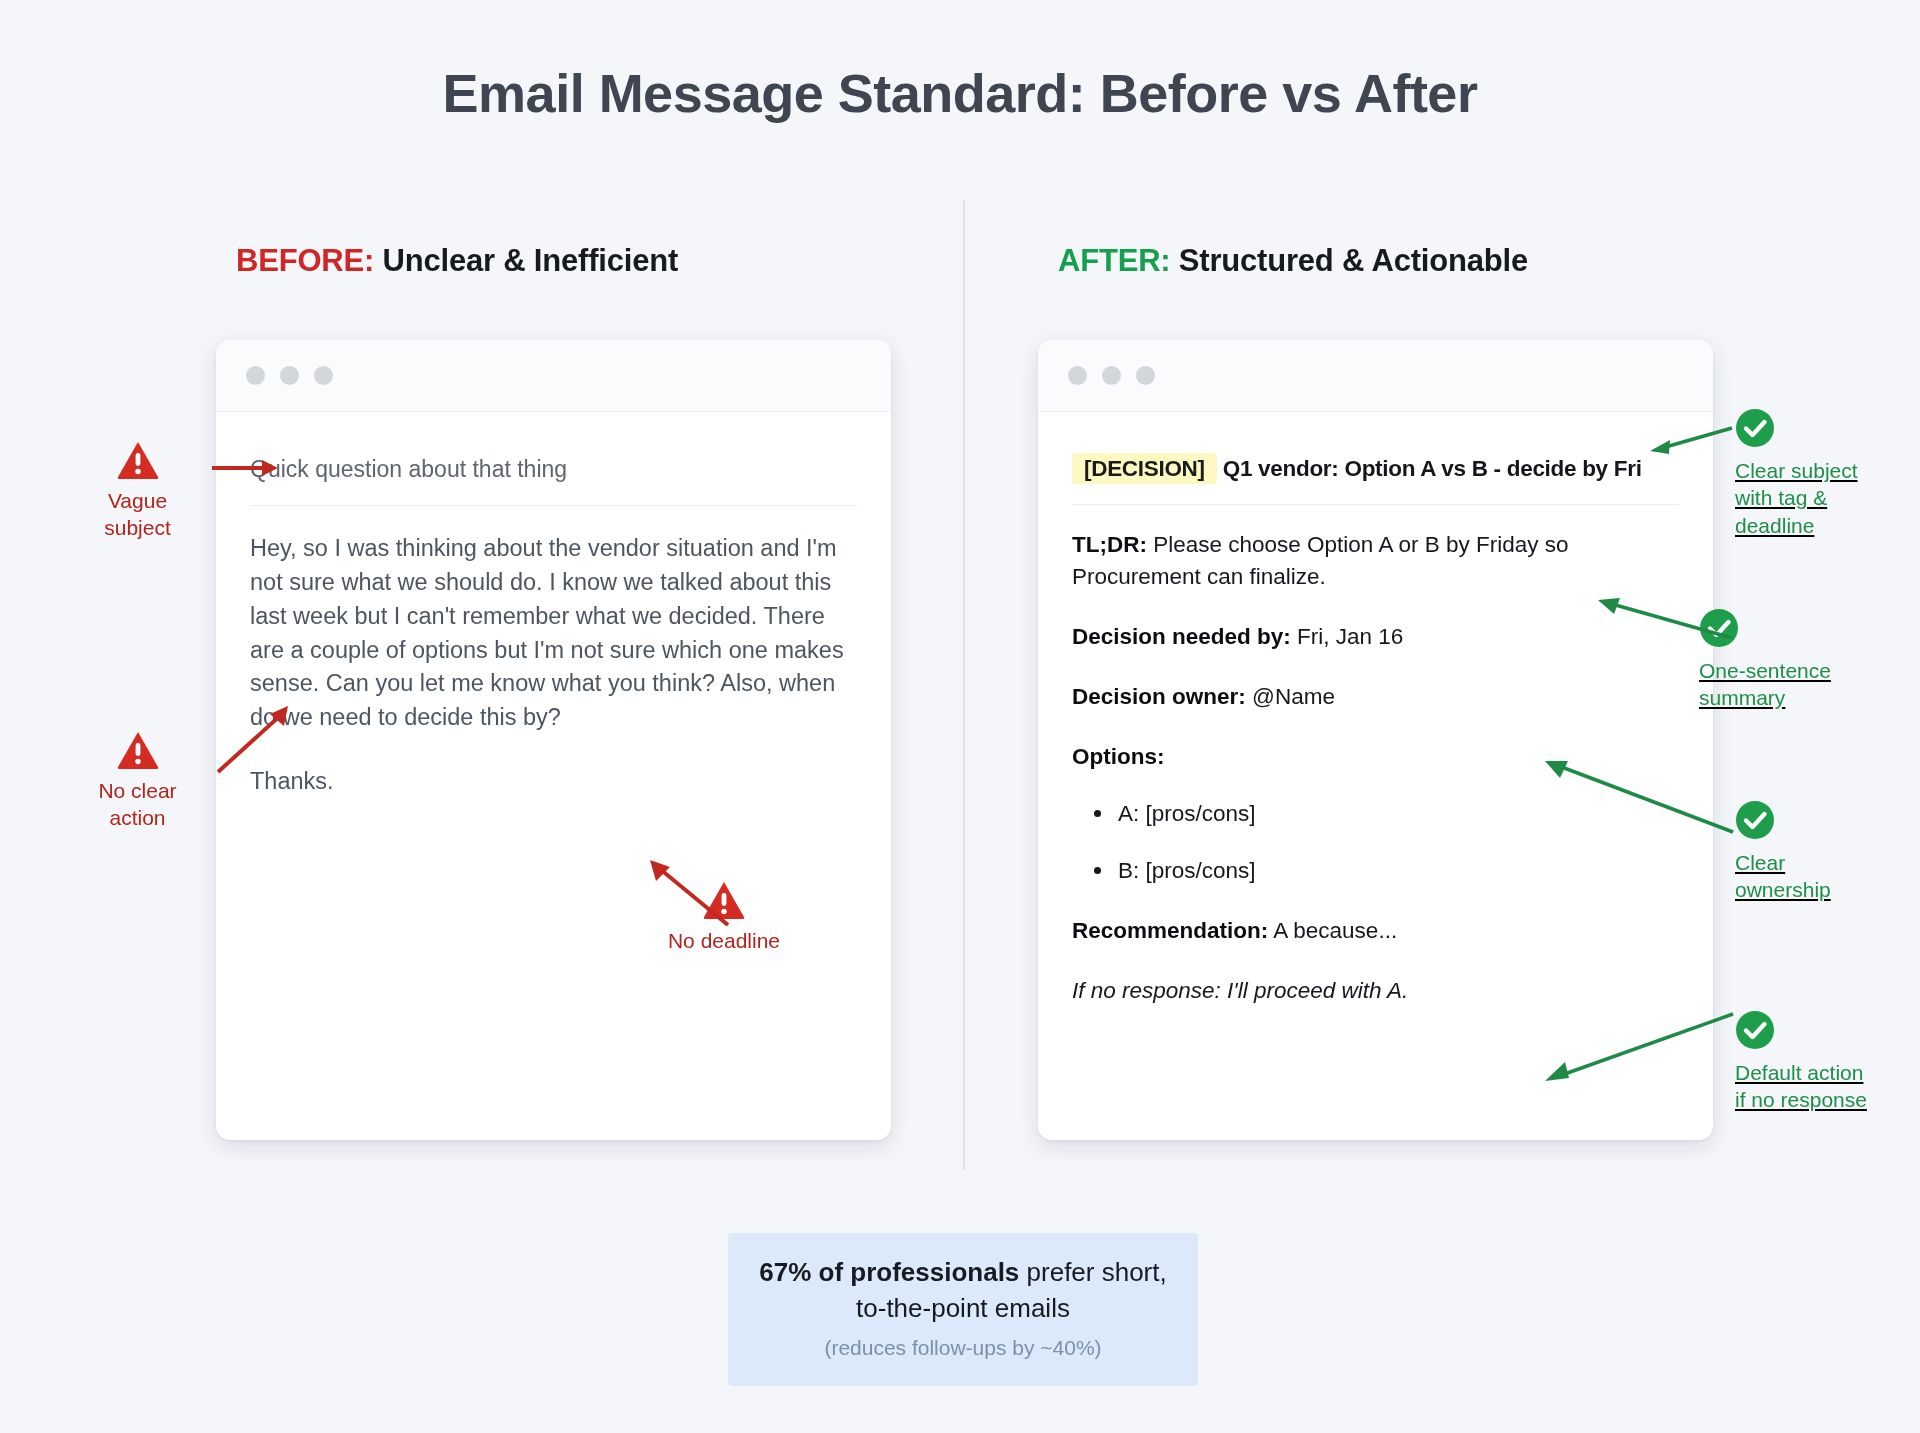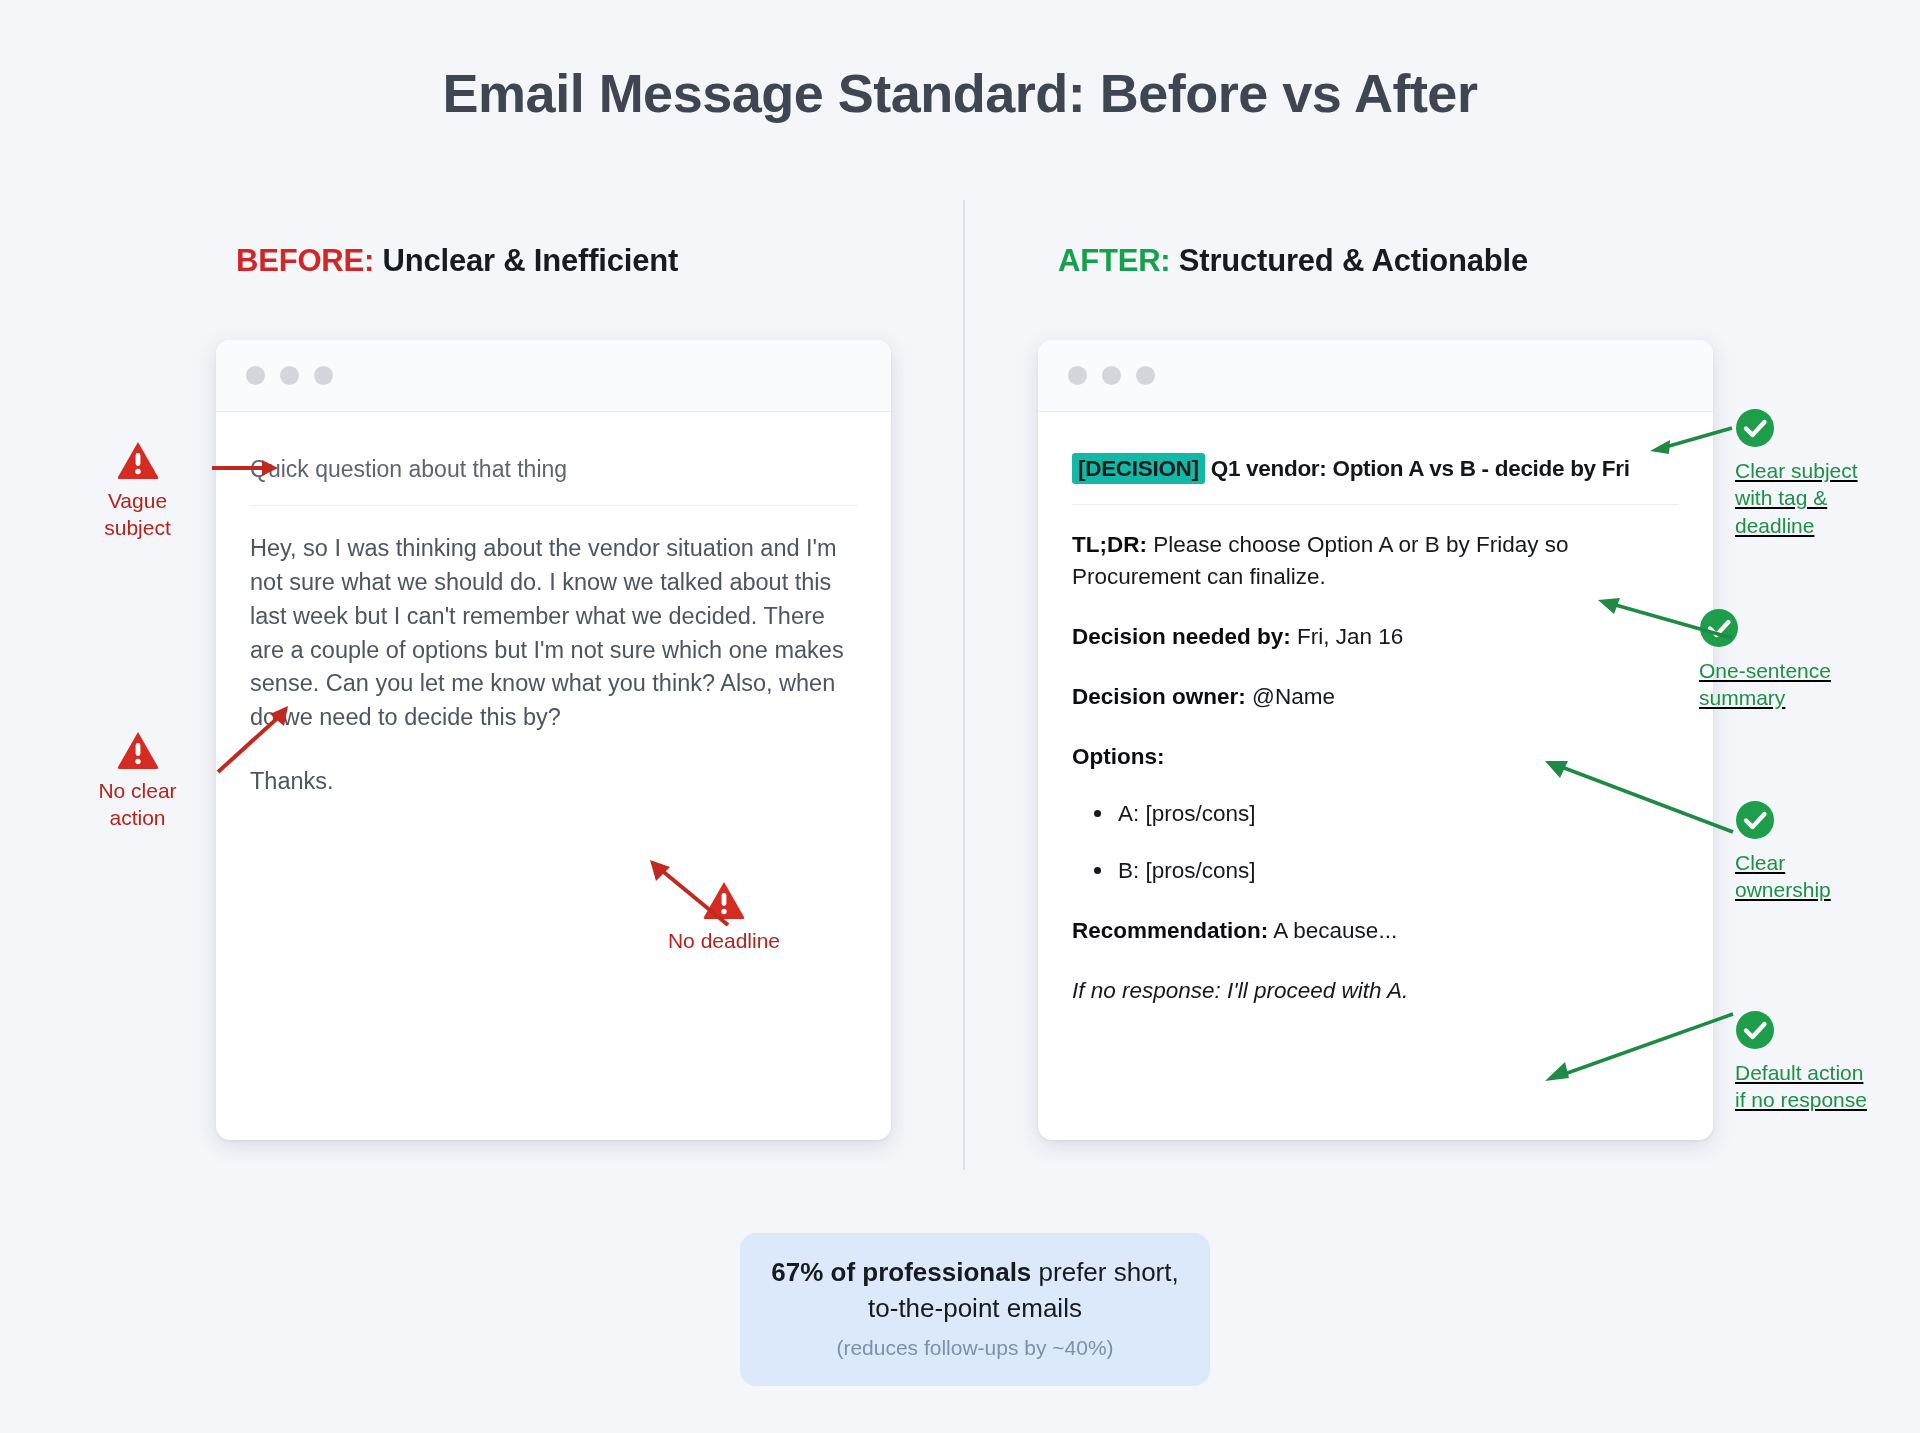--- a/index.html
+++ b/index.html
@@ -60,22 +60,22 @@
   .subject-line {
     font-size: 23px; color: #5D6570; line-height: 1.35;
     padding: 14px 0 20px 0;
     border-bottom: 1px solid #ECEEF1;
   }
   .subject-line.after-subject {
     color: #13161A; font-weight: bold; font-size: 22.5px;
     white-space: nowrap; letter-spacing: -0.3px;
   }
   .tag-hl {
-    background: #14b8a6; color: #1B1B1B;
-    padding: 3px 6px; border-radius: 3px; font-weight: bold;
+    background: #fef9c3; color: #1B1B1B;
+    padding: 3px 12px; border-radius: 3px; font-weight: bold;
   }
 
   .mail-body {
     font-size: 23.5px; line-height: 1.44; color: #4D5660;
     padding-top: 26px;
   }
   .mail-body p + p { margin-top: 30px; }
 
   .after-body { font-size: 22.5px; line-height: 1.42; color: #15181C; padding-top: 24px; }
   .after-body .blk { margin-bottom: 28px; }
@@ -103,23 +103,22 @@
 
   .warn-icon { display: block; margin: 0 auto 8px auto; }
   .check-icon { display: block; margin-bottom: 9px; }
 
   .arrow-svg { position: absolute; overflow: visible; pointer-events: none; }
 
   
   .stat-box {
     position: absolute; left: 728px; top: 1233px;
     width: 470px; padding: 22px 30px 26px 30px;
-    background: #DCE9FB; border-radius: 16px;
+    background: #DCE9FB; border-radius: 4px;
     text-align: center;
-    margin-left: 12px;
   }
   .stat-main {
     font-size: 26px; line-height: 1.38; color: #171A1F;
   }
   .stat-main b { font-weight: bold; }
   .stat-sub {
     margin-top: 9px; font-size: 21px; color: #7D90A8;
   }
 </style>
 </head>

